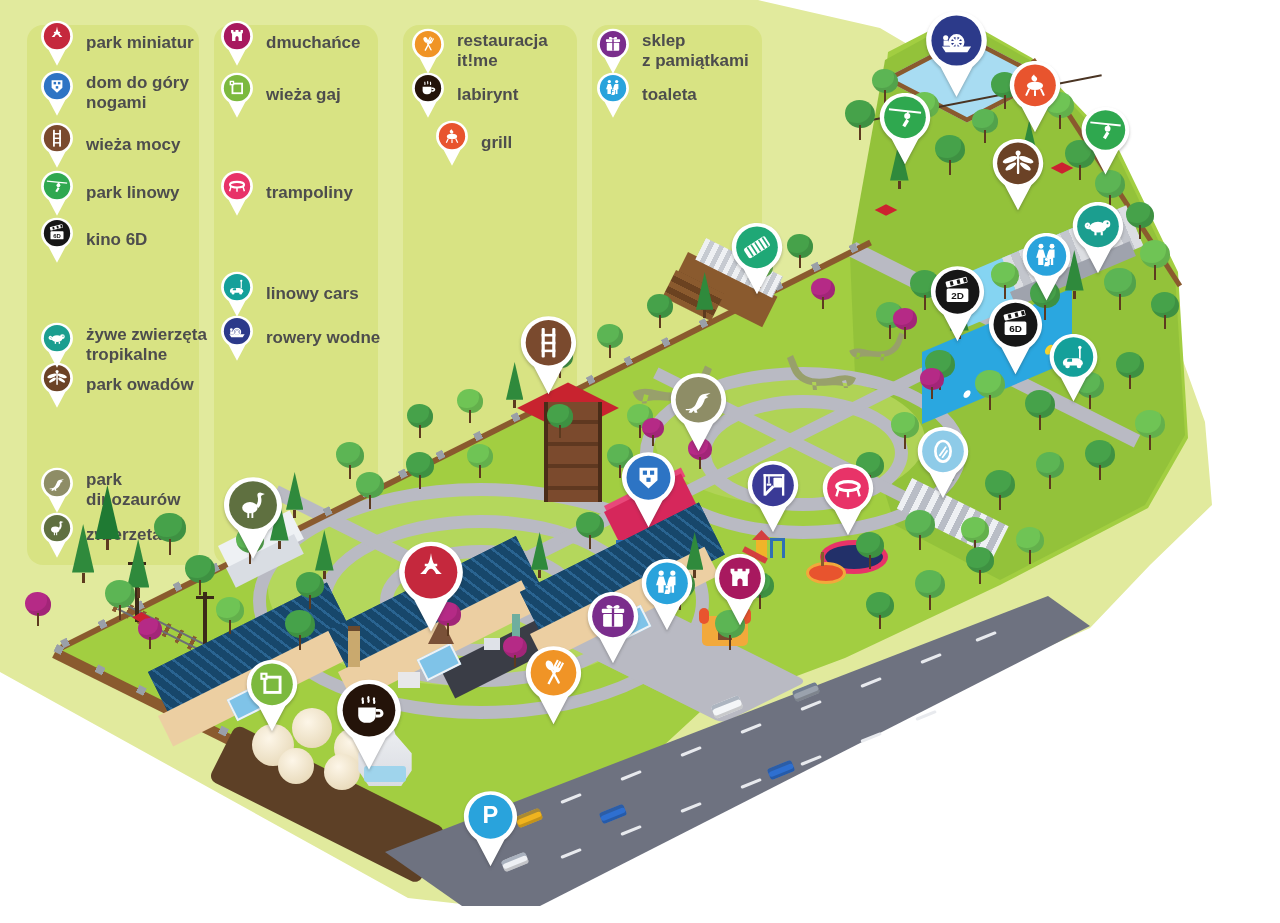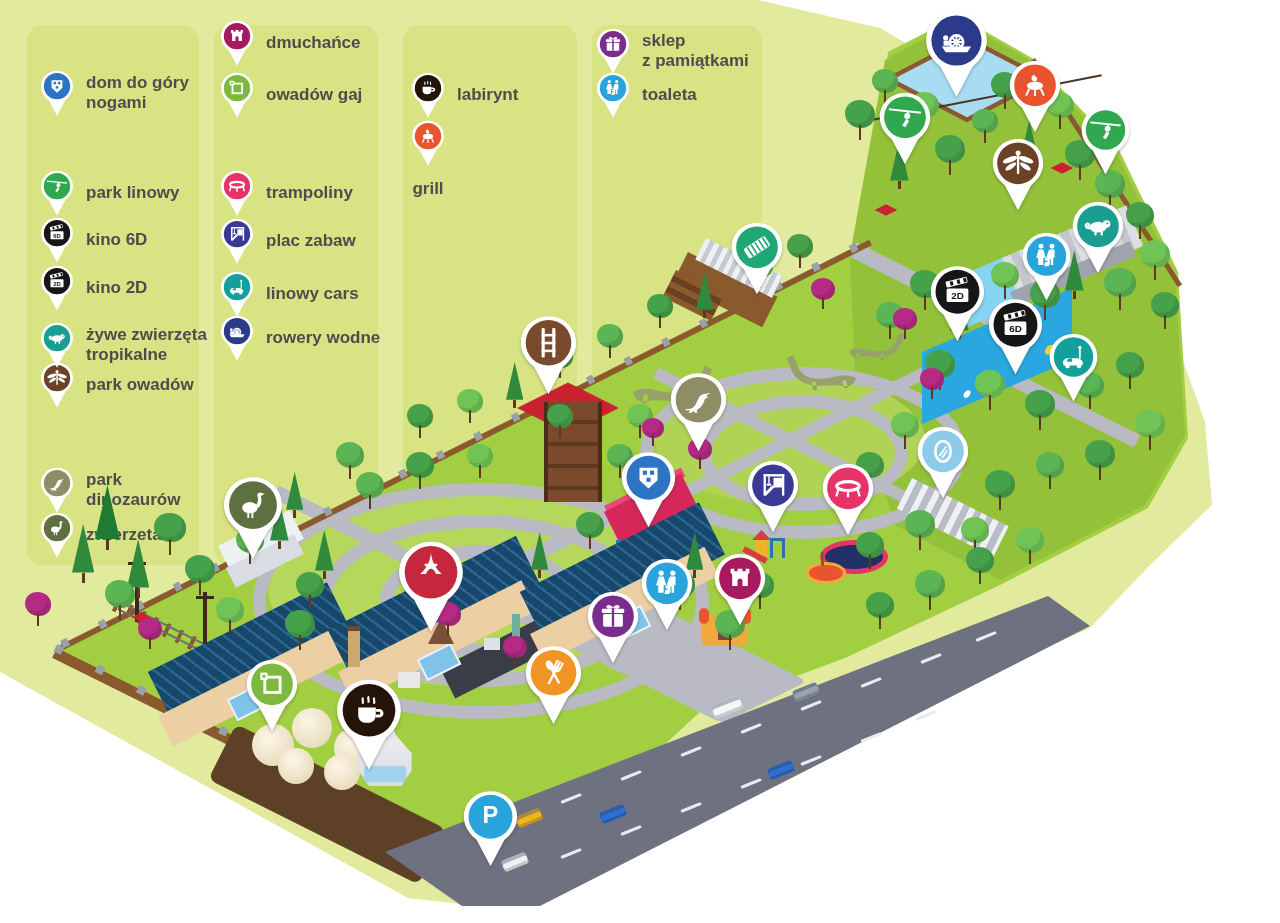--- a/index.html
+++ b/index.html
@@ -23,35 +23,64 @@
   .dash{position:absolute;background:#e8eaee;border-radius:2px;}
   .car{position:absolute;border-radius:3px;}
 </style>
 </head>
 <body>
 
 <div id="stage">
   <div id="blob" class="abs"></div>
   <div id="legend" class="abs" style="left:0;top:0;width:1280px;height:923px;">
       <div class="panel" style="left: 27px; top: 25px; width: 172px; height: 540px;"></div>
+      <div class="legend-item" style="left: 40px; top: 20px; height: 46px;">
+        <span>
+          <svg viewBox="0 0 48 66" width="34" height="47" style="display:block;overflow:visible">
+            <path d="M24 1C11.3 1 1.5 10.6 1.5 22.6 1.5 30.9 6.2 37.2 12.2 42.2L24 64.5 35.8 42.2C41.8 37.2 46.5 30.9 46.5 22.6 46.5 10.6 36.7 1 24 1Z" fill="#fff"></path>
+            <circle cx="24" cy="22.6" r="18.6" fill="#c5283d"></circle>
+            <g transform="translate(24 22.6) scale(0.8) translate(-24 -24)">
+              <path fill="#fff" d="M24 7c.8 7.5 3.8 13.5 9.5 18.5h-5c-1.6-3.2-2.9-4.5-4.5-4.5s-2.9 1.3-4.5 4.5h-5C20.2 20.5 23.2 14.5 24 7Z"></path>
+              <rect fill="#fff" x="18.5" y="16.5" width="11" height="2.2"></rect>
+            </g>
+          </svg>
+        </span>
+        <span class="legend-label">park miniatur</span>
+      </div>
       <div class="legend-item" style="left: 40px; top: 70px; height: 46px;">
         <span>
           <svg viewBox="0 0 48 66" width="34" height="47" style="display:block;overflow:visible">
             <path d="M24 1C11.3 1 1.5 10.6 1.5 22.6 1.5 30.9 6.2 37.2 12.2 42.2L24 64.5 35.8 42.2C41.8 37.2 46.5 30.9 46.5 22.6 46.5 10.6 36.7 1 24 1Z" fill="#fff"></path>
             <circle cx="24" cy="22.6" r="18.6" fill="#2d74c4"></circle>
             <g transform="translate(24 22.6) scale(0.8) translate(-24 -24)">
               <path fill="#fff" d="M14.5 13.5h19v13.2L24 35.5l-9.5-8.8Z"></path>
               <rect fill="#2d74c4" x="18" y="16.5" width="4.4" height="4.4"></rect>
               <rect fill="#2d74c4" x="25.6" y="16.5" width="4.4" height="4.4"></rect>
               <rect fill="#2d74c4" x="21.8" y="24" width="4.4" height="4.4"></rect>
             </g>
           </svg>
         </span>
         <span class="legend-label">dom do góry
 nogami</span>
+      </div>
+      <div class="legend-item" style="left: 40px; top: 122px; height: 46px;">
+        <span>
+          <svg viewBox="0 0 48 66" width="34" height="47" style="display:block;overflow:visible">
+            <path d="M24 1C11.3 1 1.5 10.6 1.5 22.6 1.5 30.9 6.2 37.2 12.2 42.2L24 64.5 35.8 42.2C41.8 37.2 46.5 30.9 46.5 22.6 46.5 10.6 36.7 1 24 1Z" fill="#fff"></path>
+            <circle cx="24" cy="22.6" r="18.6" fill="#7a4a2e"></circle>
+            <g transform="translate(24 22.6) scale(0.8) translate(-24 -24)">
+              <rect fill="#fff" x="17" y="9" width="3.2" height="30" rx="1"></rect>
+              <rect fill="#fff" x="27.8" y="9" width="3.2" height="30" rx="1"></rect>
+              <rect fill="#fff" x="17" y="15" width="14" height="2.6"></rect>
+              <rect fill="#fff" x="17" y="23" width="14" height="2.6"></rect>
+              <rect fill="#fff" x="17" y="31" width="14" height="2.6"></rect>
+            </g>
+          </svg>
+        </span>
+        <span class="legend-label">wieża mocy</span>
       </div>
       <div class="legend-item" style="left: 40px; top: 170px; height: 46px;">
         <span>
           <svg viewBox="0 0 48 66" width="34" height="47" style="display:block;overflow:visible">
             <path d="M24 1C11.3 1 1.5 10.6 1.5 22.6 1.5 30.9 6.2 37.2 12.2 42.2L24 64.5 35.8 42.2C41.8 37.2 46.5 30.9 46.5 22.6 46.5 10.6 36.7 1 24 1Z" fill="#fff"></path>
             <circle cx="24" cy="22.6" r="18.6" fill="#2fa84f"></circle>
             <g transform="translate(24 22.6) scale(0.8) translate(-24 -24)">
               <rect fill="#fff" x="6" y="15.8" width="36" height="2.2" transform="rotate(6 24 17)"></rect>
               <circle fill="#fff" cx="26.5" cy="22.5" r="3.4"></circle>
               <path fill="#fff" d="M25.5 25.5 21 33l3.2 2 4.3-7Z"></path>
@@ -73,39 +102,20 @@
                 <rect fill="#161616" x="24.5" y="14" width="3.2" height="4.5"></rect>
                 <rect fill="#161616" x="31.5" y="14" width="3.2" height="4.5"></rect>
               </g>
               <rect fill="#fff" x="12.5" y="20.5" width="23" height="14.5" rx="1.6"></rect>
               <text x="24" y="32" text-anchor="middle" font-family="Liberation Sans,sans-serif" font-weight="bold" font-size="10.5" fill="#161616">6D</text>
             </g>
           </svg>
         </span>
         <span class="legend-label">kino 6D</span>
       </div>
-      <div class="legend-item" style="left: 40px; top: 265px; height: 46px;">
-        <span>
-          <svg viewBox="0 0 48 66" width="34" height="47" style="display:block;overflow:visible">
-            <path d="M24 1C11.3 1 1.5 10.6 1.5 22.6 1.5 30.9 6.2 37.2 12.2 42.2L24 64.5 35.8 42.2C41.8 37.2 46.5 30.9 46.5 22.6 46.5 10.6 36.7 1 24 1Z" fill="#fff"></path>
-            <circle cx="24" cy="22.6" r="18.6" fill="#161616"></circle>
-            <g transform="translate(24 22.6) scale(0.8) translate(-24 -24)">
-              <g transform="rotate(-14 14 19)">
-                <rect fill="#fff" x="12.5" y="13" width="23" height="6.5" rx="1.4"></rect>
-                <rect fill="#161616" x="17" y="14" width="3.2" height="4.5"></rect>
-                <rect fill="#161616" x="24.5" y="14" width="3.2" height="4.5"></rect>
-                <rect fill="#161616" x="31.5" y="14" width="3.2" height="4.5"></rect>
-              </g>
-              <rect fill="#fff" x="12.5" y="20.5" width="23" height="14.5" rx="1.6"></rect>
-              <text x="24" y="32" text-anchor="middle" font-family="Liberation Sans,sans-serif" font-weight="bold" font-size="10.5" fill="#161616">2D</text>
-            </g>
-          </svg>
-        </span>
-        <span class="legend-label">kino 2D</span>
-      </div>
       <div class="legend-item" style="left: 40px; top: 362px; height: 46px;">
         <span>
           <svg viewBox="0 0 48 66" width="34" height="47" style="display:block;overflow:visible">
             <path d="M24 1C11.3 1 1.5 10.6 1.5 22.6 1.5 30.9 6.2 37.2 12.2 42.2L24 64.5 35.8 42.2C41.8 37.2 46.5 30.9 46.5 22.6 46.5 10.6 36.7 1 24 1Z" fill="#fff"></path>
             <circle cx="24" cy="22.6" r="18.6" fill="#6b4226"></circle>
             <g transform="translate(24 22.6) scale(0.8) translate(-24 -24)">
               <rect fill="#fff" x="22.8" y="13" width="2.6" height="23" rx="1.3"></rect>
               <circle fill="#fff" cx="24.1" cy="12.5" r="2.8"></circle>
               <ellipse fill="#fff" cx="15" cy="20" rx="8.5" ry="3" transform="rotate(-20 15 20)"></ellipse>
               <ellipse fill="#fff" cx="33.2" cy="20" rx="8.5" ry="3" transform="rotate(20 33.2 20)"></ellipse>
@@ -181,52 +191,34 @@
           <svg viewBox="0 0 48 66" width="34" height="47" style="display:block;overflow:visible">
             <path d="M24 1C11.3 1 1.5 10.6 1.5 22.6 1.5 30.9 6.2 37.2 12.2 42.2L24 64.5 35.8 42.2C41.8 37.2 46.5 30.9 46.5 22.6 46.5 10.6 36.7 1 24 1Z" fill="#fff"></path>
             <circle cx="24" cy="22.6" r="18.6" fill="#7cb93e"></circle>
             <g transform="translate(24 22.6) scale(0.8) translate(-24 -24)">
               <rect x="16" y="16" width="17" height="17" fill="none" stroke="#fff" stroke-width="3.2"></rect>
               <rect fill="#fff" x="11" y="11" width="8" height="8"></rect>
               <rect fill="#7cb93e" x="13.4" y="13.4" width="3.2" height="3.2"></rect>
             </g>
           </svg>
         </span>
-        <span class="legend-label">owadów gaj</span>
+        <span class="legend-label">wieża gaj</span>
       </div>
       <div class="legend-item" style="left: 220px; top: 170px; height: 46px;">
         <span>
           <svg viewBox="0 0 48 66" width="34" height="47" style="display:block;overflow:visible">
             <path d="M24 1C11.3 1 1.5 10.6 1.5 22.6 1.5 30.9 6.2 37.2 12.2 42.2L24 64.5 35.8 42.2C41.8 37.2 46.5 30.9 46.5 22.6 46.5 10.6 36.7 1 24 1Z" fill="#fff"></path>
             <circle cx="24" cy="22.6" r="18.6" fill="#e83368"></circle>
             <g transform="translate(24 22.6) scale(0.8) translate(-24 -24)">
               <ellipse cx="24" cy="21.5" rx="12.5" ry="5" fill="none" stroke="#fff" stroke-width="3.6"></ellipse>
               <path stroke="#fff" stroke-width="2.6" d="M13.5 24.5 11 33M34.5 24.5 37 33M24 27v7" fill="none"></path>
             </g>
           </svg>
         </span>
         <span class="legend-label">trampoliny</span>
-      </div>
-      <div class="legend-item" style="left: 220px; top: 218px; height: 46px;">
-        <span>
-          <svg viewBox="0 0 48 66" width="34" height="47" style="display:block;overflow:visible">
-            <path d="M24 1C11.3 1 1.5 10.6 1.5 22.6 1.5 30.9 6.2 37.2 12.2 42.2L24 64.5 35.8 42.2C41.8 37.2 46.5 30.9 46.5 22.6 46.5 10.6 36.7 1 24 1Z" fill="#fff"></path>
-            <circle cx="24" cy="22.6" r="18.6" fill="#3a3a96"></circle>
-            <g transform="translate(24 22.6) scale(0.8) translate(-24 -24)">
-              <rect fill="#fff" x="13.5" y="11.5" width="2.6" height="24"></rect>
-              <rect fill="#fff" x="34" y="11.5" width="2.6" height="24"></rect>
-              <rect fill="#fff" x="13.5" y="11.5" width="23" height="2.6"></rect>
-              <rect fill="#fff" x="24.5" y="15.5" width="9.5" height="11" rx="1"></rect>
-              <path stroke="#fff" stroke-width="3.4" d="M24.5 25 15 34.5" fill="none"></path>
-              <path stroke="#fff" stroke-width="1.6" d="M19.5 14v8" fill="none"></path>
-              <rect fill="#fff" x="17" y="22" width="5" height="2.4"></rect>
-            </g>
-          </svg>
-        </span>
-        <span class="legend-label">plac zabaw</span>
       </div>
       <div class="legend-item" style="left: 220px; top: 271px; height: 46px;">
         <span>
           <svg viewBox="0 0 48 66" width="34" height="47" style="display:block;overflow:visible">
             <path d="M24 1C11.3 1 1.5 10.6 1.5 22.6 1.5 30.9 6.2 37.2 12.2 42.2L24 64.5 35.8 42.2C41.8 37.2 46.5 30.9 46.5 22.6 46.5 10.6 36.7 1 24 1Z" fill="#fff"></path>
             <circle cx="24" cy="22.6" r="18.6" fill="#14a09a"></circle>
             <g transform="translate(24 22.6) scale(0.8) translate(-24 -24)">
               <path fill="#fff" d="M11.5 31c0-3.4 2.6-5.6 6-5.6h9.5c4.4 0 8 2.4 8 6l-.9 2.6h-21.7Z"></path>
               <circle fill="#fff" cx="17" cy="34.5" r="2.7"></circle>
               <circle fill="#fff" cx="30.5" cy="34.5" r="2.7"></circle>
@@ -248,35 +240,54 @@
               <circle cx="24" cy="25.5" r="6.2" fill="none" stroke="#fff" stroke-width="2.4"></circle>
               <path stroke="#fff" stroke-width="1.8" d="M24 19.3v12.4M17.8 25.5h12.4M19.6 21.1l8.8 8.8M28.4 21.1l-8.8 8.8" fill="none"></path>
               <circle fill="#fff" cx="14" cy="21.5" r="2.4"></circle>
               <path fill="#fff" d="M12 24h4.5l1.5 5h-6Z"></path>
             </g>
           </svg>
         </span>
         <span class="legend-label">rowery wodne</span>
       </div>
       <div class="panel" style="left: 403px; top: 25px; width: 174px; height: 540px;"></div>
+      <div class="legend-item" style="left: 411px; top: 28px; height: 46px;">
+        <span>
+          <svg viewBox="0 0 48 66" width="34" height="47" style="display:block;overflow:visible">
+            <path d="M24 1C11.3 1 1.5 10.6 1.5 22.6 1.5 30.9 6.2 37.2 12.2 42.2L24 64.5 35.8 42.2C41.8 37.2 46.5 30.9 46.5 22.6 46.5 10.6 36.7 1 24 1Z" fill="#fff"></path>
+            <circle cx="24" cy="22.6" r="18.6" fill="#f09426"></circle>
+            <g transform="translate(24 22.6) scale(0.8) translate(-24 -24)">
+              <g transform="rotate(-28 24 24)">
+                <ellipse fill="#fff" cx="24" cy="15.5" rx="3.6" ry="5.2"></ellipse>
+                <rect fill="#fff" x="22.8" y="20" width="2.4" height="16.5" rx="1.2"></rect>
+              </g>
+              <g transform="rotate(28 24 24)">
+                <path fill="#fff" d="M20.8 10.5h2.1v6.5h.9v-6.5h2.2v6.5h.9v-6.5h2.1v8c0 1.9-1.2 3.3-3 3.6v14.4h-2.4V22.1c-1.8-.3-2.8-1.7-2.8-3.6Z"></path>
+              </g>
+            </g>
+          </svg>
+        </span>
+        <span class="legend-label">restauracja
+it!me</span>
+      </div>
       <div class="legend-item" style="left: 411px; top: 72px; height: 46px;">
         <span>
           <svg viewBox="0 0 48 66" width="34" height="47" style="display:block;overflow:visible">
             <path d="M24 1C11.3 1 1.5 10.6 1.5 22.6 1.5 30.9 6.2 37.2 12.2 42.2L24 64.5 35.8 42.2C41.8 37.2 46.5 30.9 46.5 22.6 46.5 10.6 36.7 1 24 1Z" fill="#fff"></path>
             <circle cx="24" cy="22.6" r="18.6" fill="#241309"></circle>
             <g transform="translate(24 22.6) scale(0.8) translate(-24 -24)">
               <path fill="#fff" d="M14.5 21.5h15.5v6.8c0 3.8-2.8 6.7-6.6 6.7h-2.3c-3.8 0-6.6-2.9-6.6-6.7Z"></path>
               <path fill="#fff" d="M30 22.8h2.8c2.3 0 4 1.7 4 3.8s-1.7 3.8-4 3.8H30v-2.6h2.6c.9 0 1.4-.6 1.4-1.2s-.5-1.2-1.4-1.2H30Z"></path>
               <path fill="none" stroke="#fff" stroke-width="1.9" stroke-linecap="round" d="M18.5 13.5c-.9 1.6.9 2.2 0 4M23.5 12.5c-.9 1.6.9 2.2 0 4M28.5 13.5c-.9 1.6.9 2.2 0 4"></path>
             </g>
           </svg>
         </span>
         <span class="legend-label">labirynt</span>
       </div>
-      <div class="legend-item" style="left: 411px; top: 120px; height: 46px; flex-direction: column;">
+      <div class="legend-item" style="left: 435px; top: 120px; height: 46px;">
         <span>
           <svg viewBox="0 0 48 66" width="34" height="47" style="display:block;overflow:visible">
             <path d="M24 1C11.3 1 1.5 10.6 1.5 22.6 1.5 30.9 6.2 37.2 12.2 42.2L24 64.5 35.8 42.2C41.8 37.2 46.5 30.9 46.5 22.6 46.5 10.6 36.7 1 24 1Z" fill="#fff"></path>
             <circle cx="24" cy="22.6" r="18.6" fill="#e8542e"></circle>
             <g transform="translate(24 22.6) scale(0.8) translate(-24 -24)">
               <ellipse fill="#fff" cx="24" cy="24.5" rx="9" ry="4.6"></ellipse>
               <path fill="#fff" d="M23 11.5c-.2 2.2 3.4 2.7 3.4 5.4 0 1.7-1.6 2.8-2.4 3.1-2.3-.6-4-1.9-4-4 0-2.3 2-2.7 3-4.5Z"></path>
               <path stroke="#fff" stroke-width="2.2" d="M17.5 28 14 35.5M30.5 28 34 35.5M24 29.5v6.5" fill="none"></path>
             </g>
           </svg>

